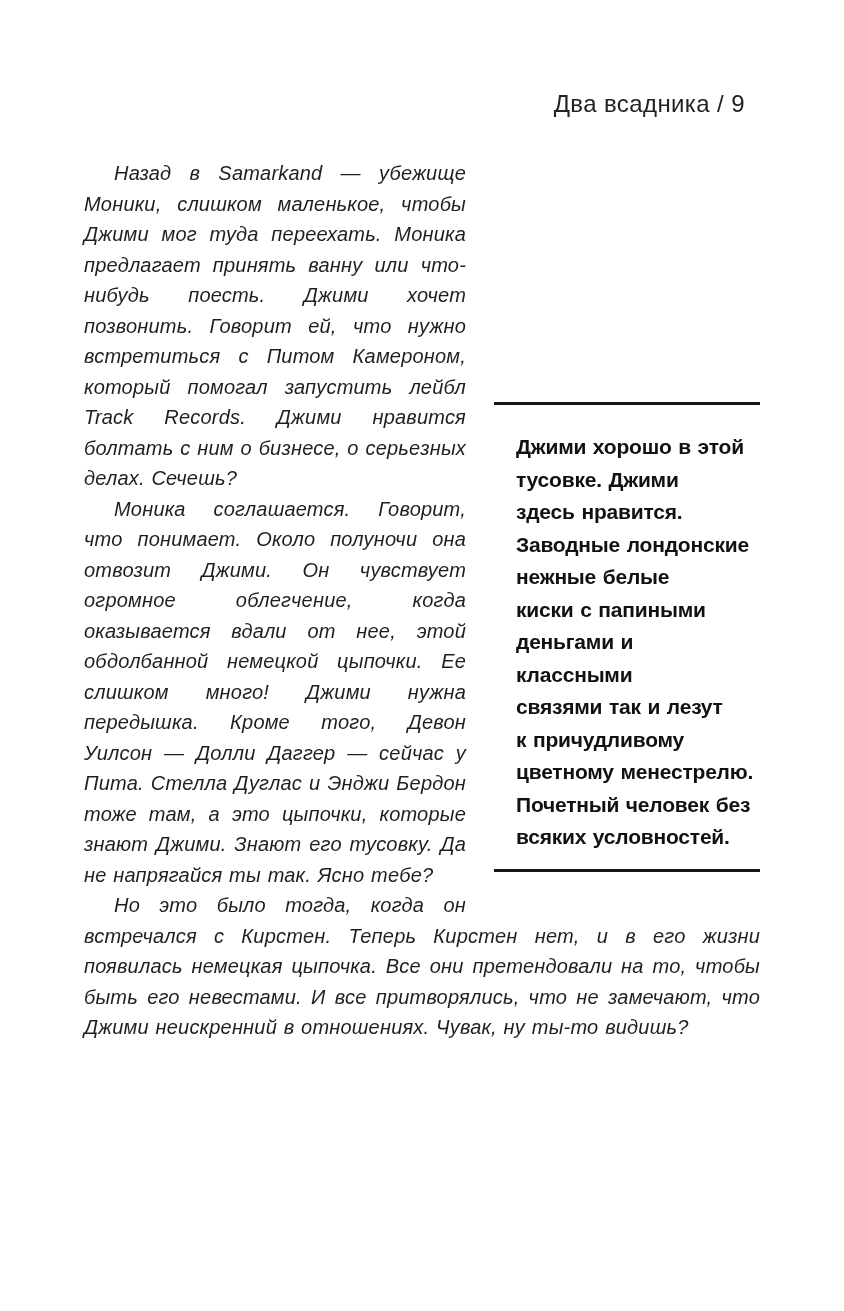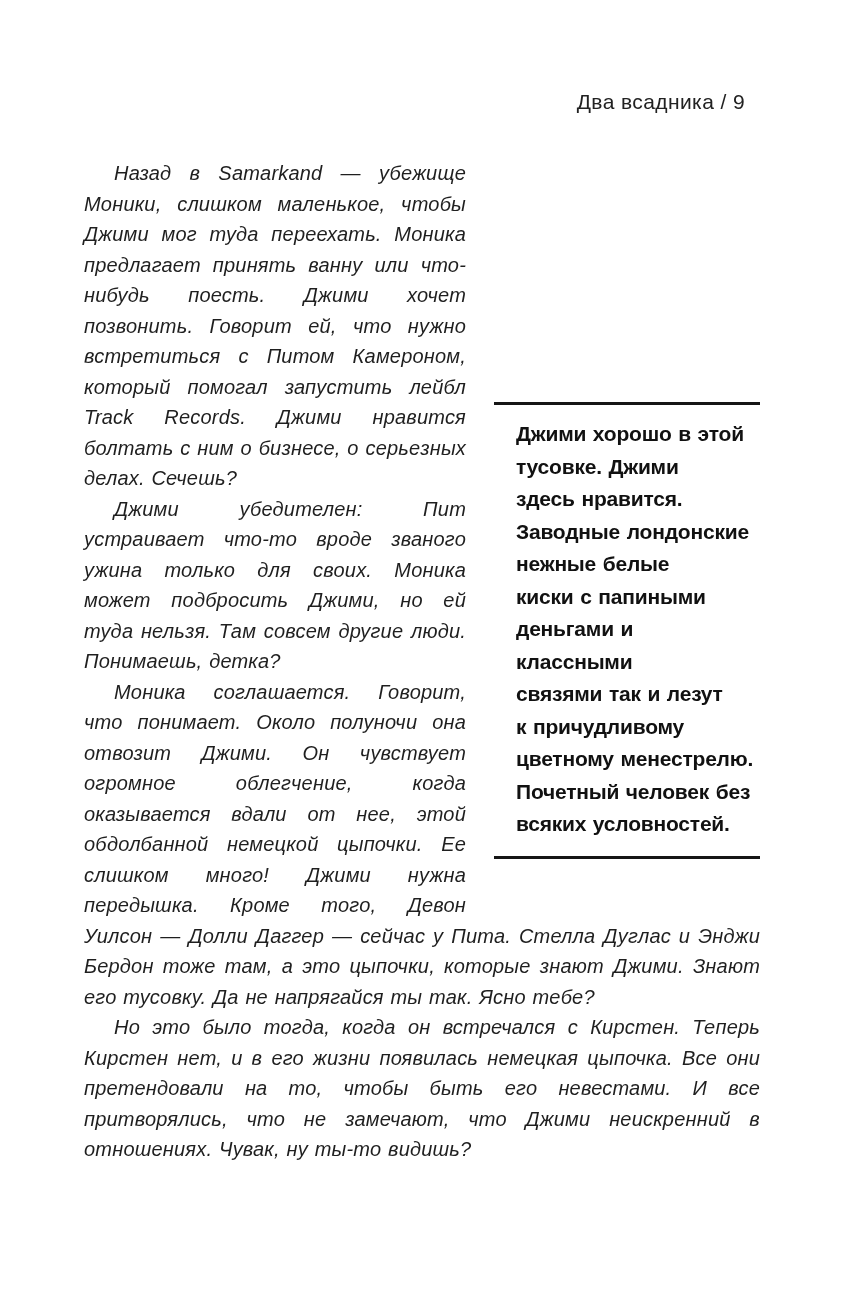--- a/index.html
+++ b/index.html
@@ -13,21 +13,21 @@
     height: 1311px;
     background: #ffffff;
     overflow: hidden;
     font-family: "Liberation Sans", sans-serif;
     color: #1f1f1f;
   }
   .running-head {
     position: absolute;
     top: 90px;
     right: 99px;
-    font-size: 21px;
+    font-size: 24px;
     letter-spacing: 0.4px;
     color: #222222;
   }
   .textblock {
     position: absolute;
     top: 158px;
     left: 84px;
     width: 676px;
     font-size: 20px;
     line-height: 30.5px;
@@ -57,20 +57,21 @@
   .pq-text {
     padding: 13px 6px 15px 22px;
     font-size: 21px;
     line-height: 32.5px;
     font-weight: 700;
     letter-spacing: -0.2px;
     text-align: left;
     white-space: pre-line;
     text-indent: 0;
     color: #111111;
+    margin-top: 13px;
   }
 </style>
 </head>
 <body>
 
 <div class="page">
 
   <div class="running-head">Два всадника / 9</div>
 
   <div class="textblock">
@@ -88,21 +89,20 @@
 к причудливому
 цветному менестрелю.
 Почетный человек без
 всяких условностей.</div>
       <div class="pq-rule"></div>
     </aside>
 
 
     <p class="para indent">Назад в Samarkand — убежище Моники, слишком маленькое, чтобы Джими мог туда переехать. Моника предлагает принять ванну или что-нибудь поесть. Джими хочет позвонить. Говорит ей, что нужно встретиться с Питом Камероном, который помогал запустить лейбл Track Records. Джими нравится болтать с ним о бизнесе, о серьезных делах. Сечешь?</p>
 
-    <p class="para indent">Джими убедителен: Пит устраивает что-то вроде званого ужина только для своих. Моника может подбросить Джими, но ей туда нельзя. Там совсем другие люди. Понимаешь, детка?</p>
 
     <p class="para indent">Моника соглашается. Говорит, что понимает. Около полуночи она отвозит Джими. Он чувствует огромное облегчение, когда оказывается вдали от нее, этой обдолбанной немецкой цыпочки. Ее слишком много! Джими нужна передышка. Кроме того, Девон Уилсон — Долли Даггер — сейчас у Пита. Стелла Дуглас и Энджи Бердон тоже там, а это цыпочки, которые знают Джими. Знают его тусовку. Да не напрягайся ты так. Ясно тебе?</p>
 
 
     <p class="para indent">Но это было тогда, когда он встречался с Кирстен. Теперь Кирстен нет, и в его жизни появилась немецкая цыпочка. Все они претендовали на то, чтобы быть его невестами. И все притворялись, что не замечают, что Джими неискренний в отношениях. Чувак, ну ты-то видишь?</p>
 
   </div>
 
 </div>
 

